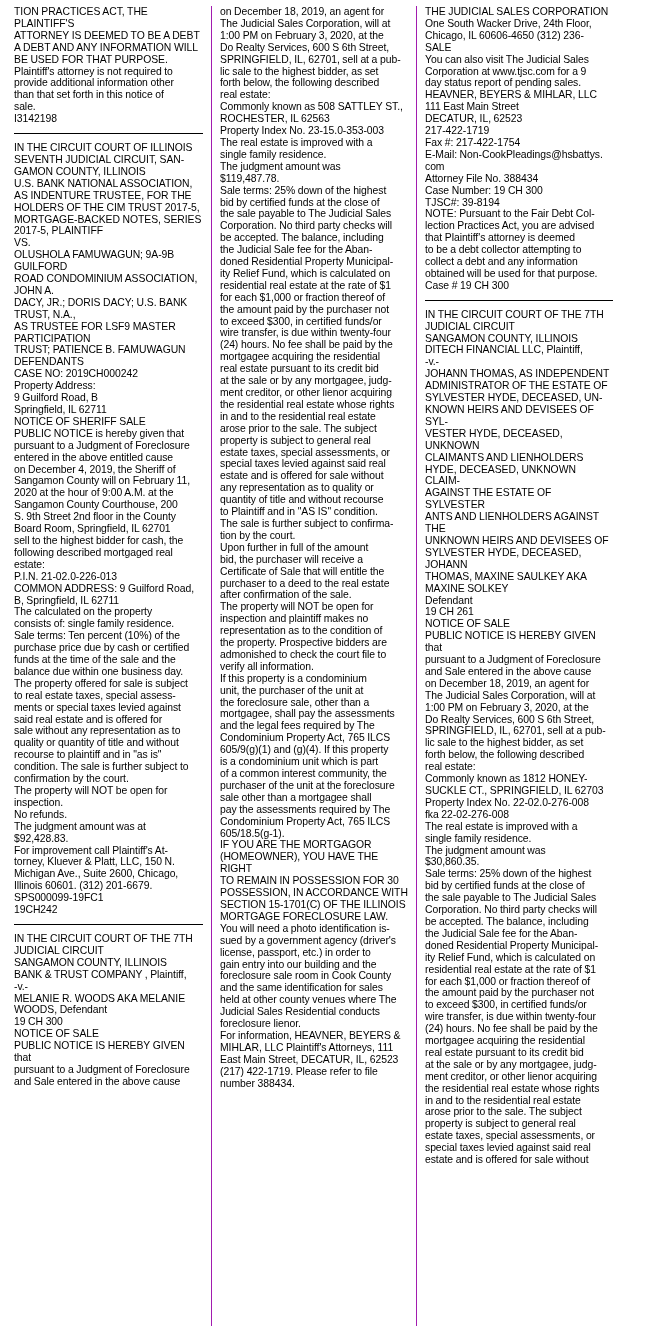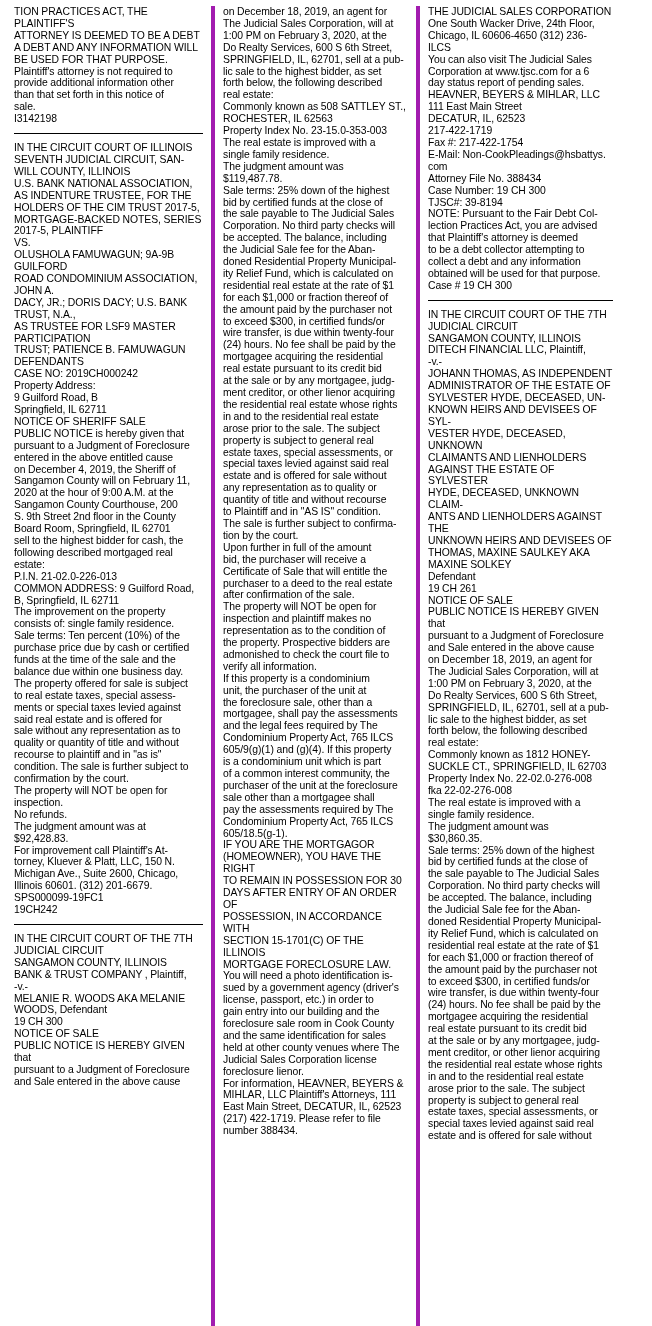--- a/index.html
+++ b/index.html
@@ -25,21 +25,21 @@
   }
   .col {
     width: 205px;
     box-sizing: border-box;
     padding: 0 8px 0 8px;
     font-size: 10.4px;
     line-height: 11.9px;
     overflow: hidden;
   }
   .col + .col {
-    border-left: 4px solid #a21caf;
+    border-left: 1px solid #a21caf;
   }
   .blk {
     margin: 0;
     padding: 0;
   }
   .blk p {
     margin: 0;
     padding: 0;
     text-align: left;
     word-spacing: -0.2px;
@@ -68,21 +68,21 @@
         <p>Plaintiff's attorney is not required to</p>
         <p>provide additional information other</p>
         <p>than that set forth in this notice of</p>
         <p>sale.</p>
         <p>I3142198</p>
       </div>
     <hr class="rule">
     <div class="blk tight">
         <p>IN THE CIRCUIT COURT OF ILLINOIS</p>
         <p>SEVENTH JUDICIAL CIRCUIT, SAN-</p>
-        <p>WILL COUNTY, ILLINOIS</p>
+        <p>GAMON COUNTY, ILLINOIS</p>
         <p>U.S. BANK NATIONAL ASSOCIATION,</p>
         <p>AS INDENTURE TRUSTEE, FOR THE</p>
         <p>HOLDERS OF THE CIM TRUST 2017-5,</p>
         <p>MORTGAGE-BACKED NOTES, SERIES</p>
         <p>2017-5, PLAINTIFF</p>
         <p>VS.</p>
         <p>OLUSHOLA FAMUWAGUN; 9A-9B</p>
         <p>GUILFORD</p>
         <p>ROAD CONDOMINIUM ASSOCIATION,</p>
         <p>JOHN A.</p>
@@ -105,21 +105,21 @@
         <p>2020 at the hour of 9:00 A.M. at the</p>
         <p>Sangamon County Courthouse, 200</p>
         <p>S. 9th Street 2nd floor in the County</p>
         <p>Board Room, Springfield, IL 62701</p>
         <p>sell to the highest bidder for cash, the</p>
         <p>following described mortgaged real</p>
         <p>estate:</p>
         <p>P.I.N. 21-02.0-226-013</p>
         <p>COMMON ADDRESS: 9 Guilford Road,</p>
         <p>B, Springfield, IL 62711</p>
-        <p>The improvement on the property</p>
+        <p>The calculated on the property</p>
         <p>consists of: single family residence.</p>
         <p>Sale terms:  Ten percent (10%) of the</p>
         <p>purchase price due by cash or certified</p>
         <p>funds at the time of the sale and the</p>
         <p>balance due within one business day.</p>
         <p>The property offered for sale is subject</p>
         <p>to real estate taxes, special assess-</p>
         <p>ments or special taxes levied against</p>
         <p>said real estate and is offered for</p>
         <p>sale without any representation as to</p>
@@ -224,49 +224,48 @@
         <p>is a condominium unit which is part</p>
         <p>of a common interest community, the</p>
         <p>purchaser of the unit at the foreclosure</p>
         <p>sale other than a mortgagee shall</p>
         <p>pay the assessments required by The</p>
         <p>Condominium Property Act, 765 ILCS</p>
         <p>605/18.5(g-1).</p>
         <p>IF YOU ARE THE MORTGAGOR</p>
         <p>(HOMEOWNER), YOU HAVE THE RIGHT</p>
         <p>TO REMAIN IN POSSESSION FOR 30</p>
-        <p>DAYS AFTER ENTRY OF AN ORDER OF</p>
         <p>POSSESSION, IN ACCORDANCE WITH</p>
         <p>SECTION 15-1701(C) OF THE ILLINOIS</p>
         <p>MORTGAGE FORECLOSURE LAW.</p>
         <p>You will need a photo identification is-</p>
         <p>sued by a government agency (driver's</p>
         <p>license, passport, etc.) in order to</p>
         <p>gain entry into our building and the</p>
         <p>foreclosure sale room in Cook County</p>
         <p>and the same identification for sales</p>
         <p>held at other county venues where The</p>
-        <p>Judicial Sales Corporation license</p>
+        <p>Judicial Sales Residential conducts</p>
         <p>foreclosure lienor.</p>
         <p>For information, HEAVNER, BEYERS &amp;</p>
         <p>MIHLAR, LLC Plaintiff's Attorneys, 111</p>
         <p>East Main Street, DECATUR, IL, 62523</p>
         <p>(217) 422-1719. Please refer to file</p>
         <p>number 388434.</p>
       </div>
   </div>
 
   <div class="col">
     <div class="blk tight">
         <p>THE JUDICIAL SALES CORPORATION</p>
         <p>One South Wacker Drive, 24th Floor,</p>
         <p>Chicago, IL 60606-4650 (312) 236-</p>
-        <p>ILCS</p>
+        <p>SALE</p>
         <p>You can also visit The Judicial Sales</p>
-        <p>Corporation at www.tjsc.com for a 6</p>
+        <p>Corporation at www.tjsc.com for a 9</p>
         <p>day status report of pending sales.</p>
         <p>HEAVNER, BEYERS &amp; MIHLAR, LLC</p>
         <p>111 East Main Street</p>
         <p>DECATUR, IL, 62523</p>
         <p>217-422-1719</p>
         <p>Fax #: 217-422-1754</p>
         <p>E-Mail: Non-CookPleadings@hsbattys.</p>
         <p>com</p>
         <p>Attorney File No. 388434</p>
         <p>Case Number: 19 CH 300</p>
@@ -285,24 +284,25 @@
         <p>JUDICIAL CIRCUIT</p>
         <p>SANGAMON COUNTY, ILLINOIS</p>
         <p>DITECH FINANCIAL LLC, Plaintiff,</p>
         <p>-v.-</p>
         <p>JOHANN THOMAS, AS INDEPENDENT</p>
         <p>ADMINISTRATOR OF THE ESTATE OF</p>
         <p>SYLVESTER HYDE, DECEASED, UN-</p>
         <p>KNOWN HEIRS AND DEVISEES OF SYL-</p>
         <p>VESTER HYDE, DECEASED, UNKNOWN</p>
         <p>CLAIMANTS AND LIENHOLDERS</p>
+        <p>HYDE, DECEASED, UNKNOWN CLAIM-</p>
         <p>AGAINST THE ESTATE OF SYLVESTER</p>
-        <p>HYDE, DECEASED, UNKNOWN CLAIM-</p>
         <p>ANTS AND LIENHOLDERS AGAINST THE</p>
         <p>UNKNOWN HEIRS AND DEVISEES OF</p>
+        <p>SYLVESTER HYDE, DECEASED, JOHANN</p>
         <p>THOMAS, MAXINE SAULKEY AKA</p>
         <p>MAXINE SOLKEY</p>
         <p>Defendant</p>
         <p>19 CH 261</p>
         <p>NOTICE OF SALE</p>
         <p>PUBLIC NOTICE IS HEREBY GIVEN that</p>
         <p>pursuant to a Judgment of Foreclosure</p>
         <p>and Sale entered in the above cause</p>
         <p>on December 18, 2019, an agent for</p>
         <p>The Judicial Sales Corporation, will at</p>

